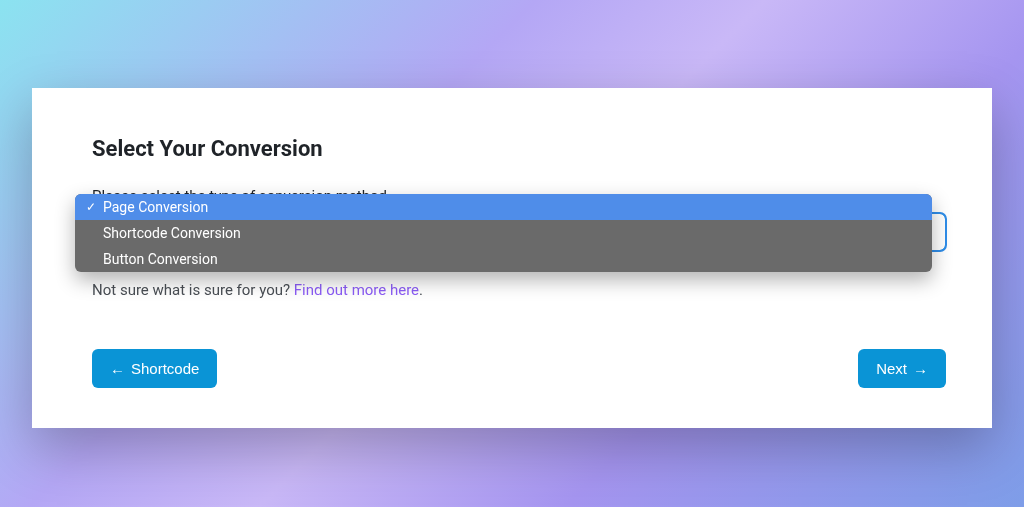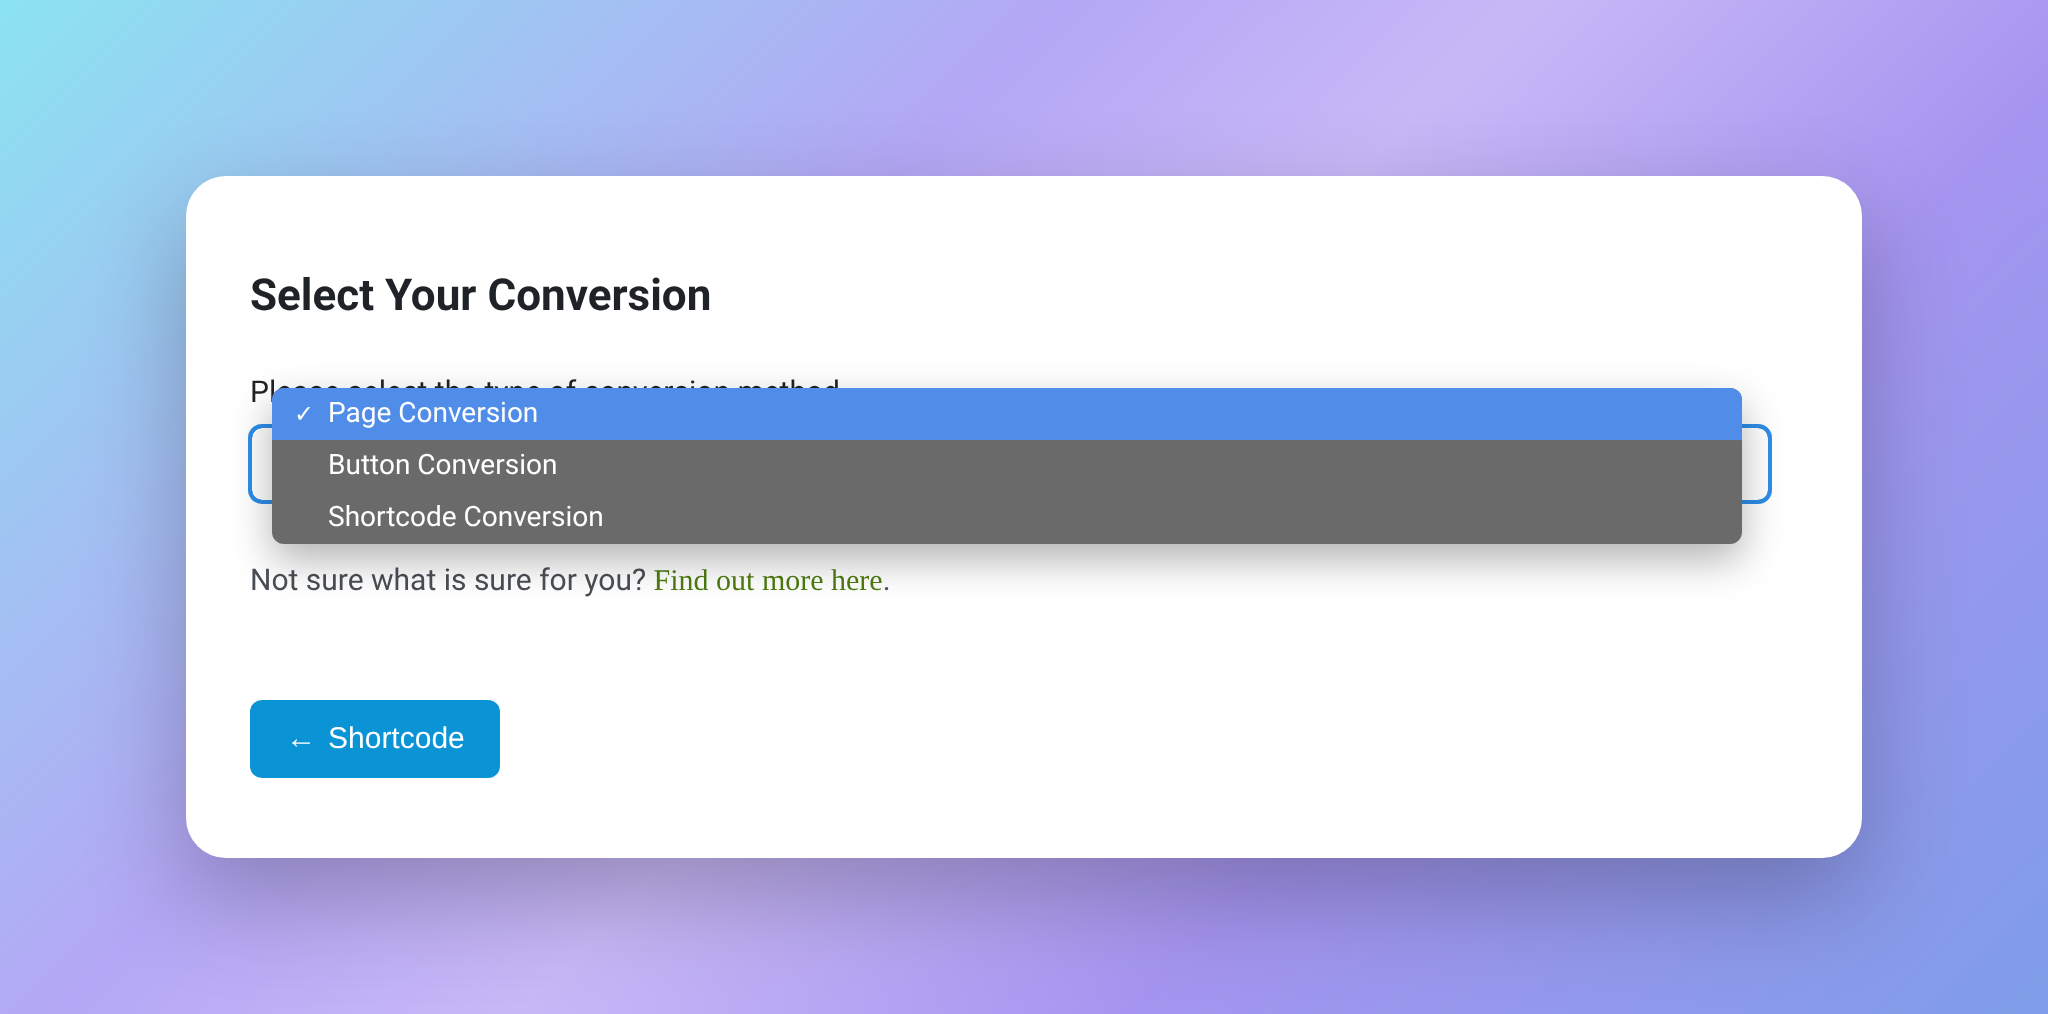--- a/index.html
+++ b/index.html
@@ -11,26 +11,26 @@
       font-family: -apple-system, BlinkMacSystemFont, "Segoe UI", Roboto, Helvetica, Arial, sans-serif;
       width: 1024px;
       height: 507px;
       background: linear-gradient(135deg, #8be3f0 0%, #b4a7f5 35%, #c9b8f7 50%, #a595f0 70%, #7e9de8 100%);
       display: flex;
       align-items: flex-start;
       justify-content: center;
       overflow: hidden;
     }
     .card {
-      width: 838px;
+      width: 960px;
       margin-top: 88px;
       background: #ffffff;
-      border-radius: 20px;
+      border-radius: 0;
       box-shadow: 0 20px 50px rgba(0,0,0,0.25);
-      padding: 48px 46px 40px 32px;
+      padding: 48px 46px 40px 60px;
       position: relative;
     }
     .title {
       font-size: 22px;
       font-weight: 700;
       color: #1f2328;
       margin-bottom: 26px;
     }
     .prompt {
       font-size: 15px;
@@ -51,23 +51,22 @@
       font-size: 15px;
       outline: 2px solid #2f8de9;
       outline-offset: -1px;
     }
     .hint {
       font-size: 15px;
       color: #4a4f55;
       margin-bottom: 50px;
     }
     .hint-link {
-      color: #4d7c0f;
+      color: #8b5cf6;
       text-decoration: none;
-      font-family: Liberation Serif, serif;
     }
     .footer {
       display: flex;
       justify-content: space-between;
       align-items: center;
     }
     .btn {
       background: #0a94d6;
       color: #fff;
       border: none;
@@ -131,29 +130,33 @@
     <span>Page Conversion</span>
   </div>
   <div class="hint">
     <span>Not sure what is sure for you? </span><a href="#" class="hint-link">Find out more here</a><span>.</span>
   </div>
   <div class="footer">
     <button class="btn">
       <span class="arrow">←</span>
       <span>Shortcode</span>
     </button>
+    <button class="btn">
+      <span>Next</span>
+      <span class="arrow">→</span>
+    </button>
   </div>
 
   <div class="dropdown">
     <div class="dropdown-item selected">
       <span class="check">✓</span>
       <span class="item-text">Page Conversion</span>
     </div>
     <div class="dropdown-item">
       <span class="check">✓</span>
-      <span class="item-text">Button Conversion</span>
+      <span class="item-text">Shortcode Conversion</span>
     </div>
     <div class="dropdown-item">
       <span class="check">✓</span>
-      <span class="item-text">Shortcode Conversion</span>
+      <span class="item-text">Button Conversion</span>
     </div>
   </div>
 </div>
 
 </body></html>

